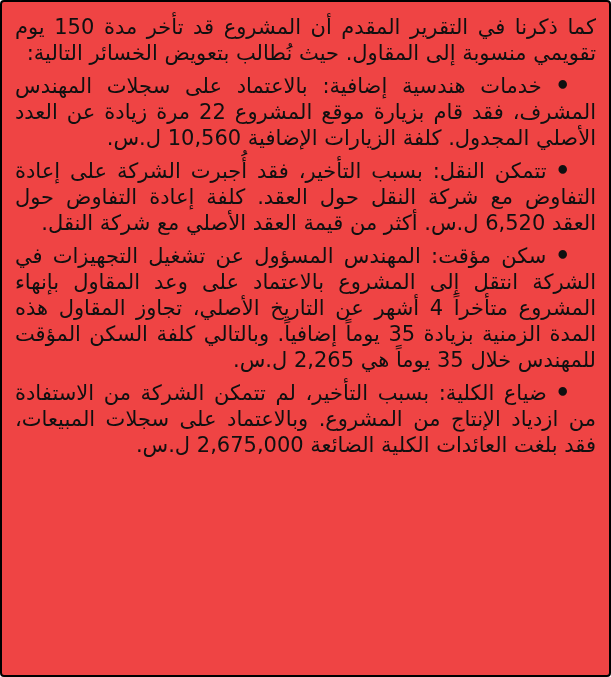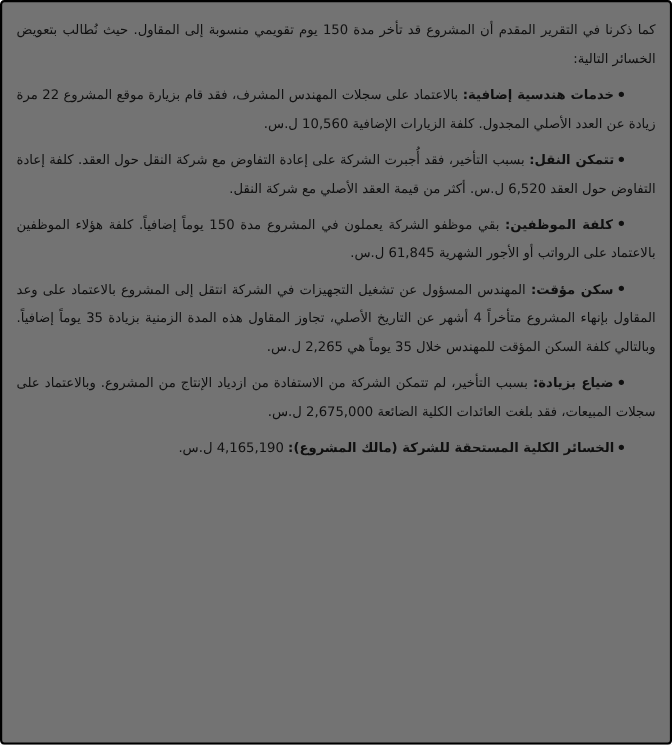--- a/index.html
+++ b/index.html
@@ -5,46 +5,46 @@
   html, body {
     margin: 0;
     padding: 0;
     background: #ffffff;
   }
   .page {
     width: 611px;
     height: 677px;
     box-sizing: border-box;
     direction: rtl;
-    background: #737373;
+    background: #ef4444;
     color: #101010;
     border: 2px solid #000000;
     border-radius: 4px;
     padding: 12px 13px 8px 13px;
     font-family: "DejaVu Sans", sans-serif;
-    font-size: 12px;
+    font-size: 21px;
     line-height: 26px;
     text-align: justify;
     overflow: hidden;
   }
   .intro {
     margin: 0 0 7px 0;
   }
   .claim-item {
     margin: 0 0 7px 0;
     
     text-indent: 13px;
   }
   .bullet-dot {
     font-weight: bold;
     display: inline-block;
     transform: scale(1.15);
   }
   .claim-label {
-    font-weight: bold;
+    font-weight: normal;
   }
 </style>
 </head>
 <body>
 
 <div class="page">
 
   <p class="intro">كما ذكرنا في التقرير المقدم أن المشروع قد تأخر مدة 150 يوم تقويمي منسوبة إلى المقاول. حيث نُطالب بتعويض الخسائر التالية:</p>
 
   <p class="claim-item">
@@ -53,38 +53,28 @@
     <span class="claim-text">بالاعتماد على سجلات المهندس المشرف، فقد قام بزيارة موقع المشروع 22 مرة زيادة عن العدد الأصلي المجدول. كلفة الزيارات الإضافية 10,560 ل.س.</span>
   </p>
 
   <p class="claim-item">
     <span class="bullet-dot">•</span>
     <span class="claim-label">تتمكن النقل:</span>
     <span class="claim-text">بسبب التأخير، فقد أُجبرت الشركة على إعادة التفاوض مع شركة النقل حول العقد. كلفة إعادة التفاوض حول العقد 6,520 ل.س. أكثر من قيمة العقد الأصلي مع شركة النقل.</span>
   </p>
 
 
-  <p class="claim-item">
-    <span class="bullet-dot">•</span>
-    <span class="claim-label">كلفة الموظفين:</span>
-    <span class="claim-text">بقي موظفو الشركة يعملون في المشروع مدة 150 يوماً إضافياً. كلفة هؤلاء الموظفين بالاعتماد على الرواتب أو الأجور الشهرية 61,845 ل.س.</span>
-  </p>
 
   <p class="claim-item">
     <span class="bullet-dot">•</span>
     <span class="claim-label">سكن مؤقت:</span>
     <span class="claim-text">المهندس المسؤول عن تشغيل التجهيزات في الشركة انتقل إلى المشروع بالاعتماد على وعد المقاول بإنهاء المشروع متأخراً 4 أشهر عن التاريخ الأصلي، تجاوز المقاول هذه المدة الزمنية بزيادة 35 يوماً إضافياً. وبالتالي كلفة السكن المؤقت للمهندس خلال 35 يوماً هي 2,265 ل.س.</span>
   </p>
 
 
   <p class="claim-item">
     <span class="bullet-dot">•</span>
-    <span class="claim-label">ضياع بزيادة:</span>
+    <span class="claim-label">ضياع الكلية:</span>
     <span class="claim-text">بسبب التأخير، لم تتمكن الشركة من الاستفادة من ازدياد الإنتاج من المشروع. وبالاعتماد على سجلات المبيعات، فقد بلغت العائدات الكلية الضائعة 2,675,000 ل.س.</span>
   </p>
 
-  <p class="claim-item">
-    <span class="bullet-dot">•</span>
-    <span class="claim-label">الخسائر الكلية المستحقة للشركة (مالك المشروع):</span>
-    <span class="claim-text">4,165,190 ل.س.</span>
-  </p>
 
 </div>
 
 </body></html>

